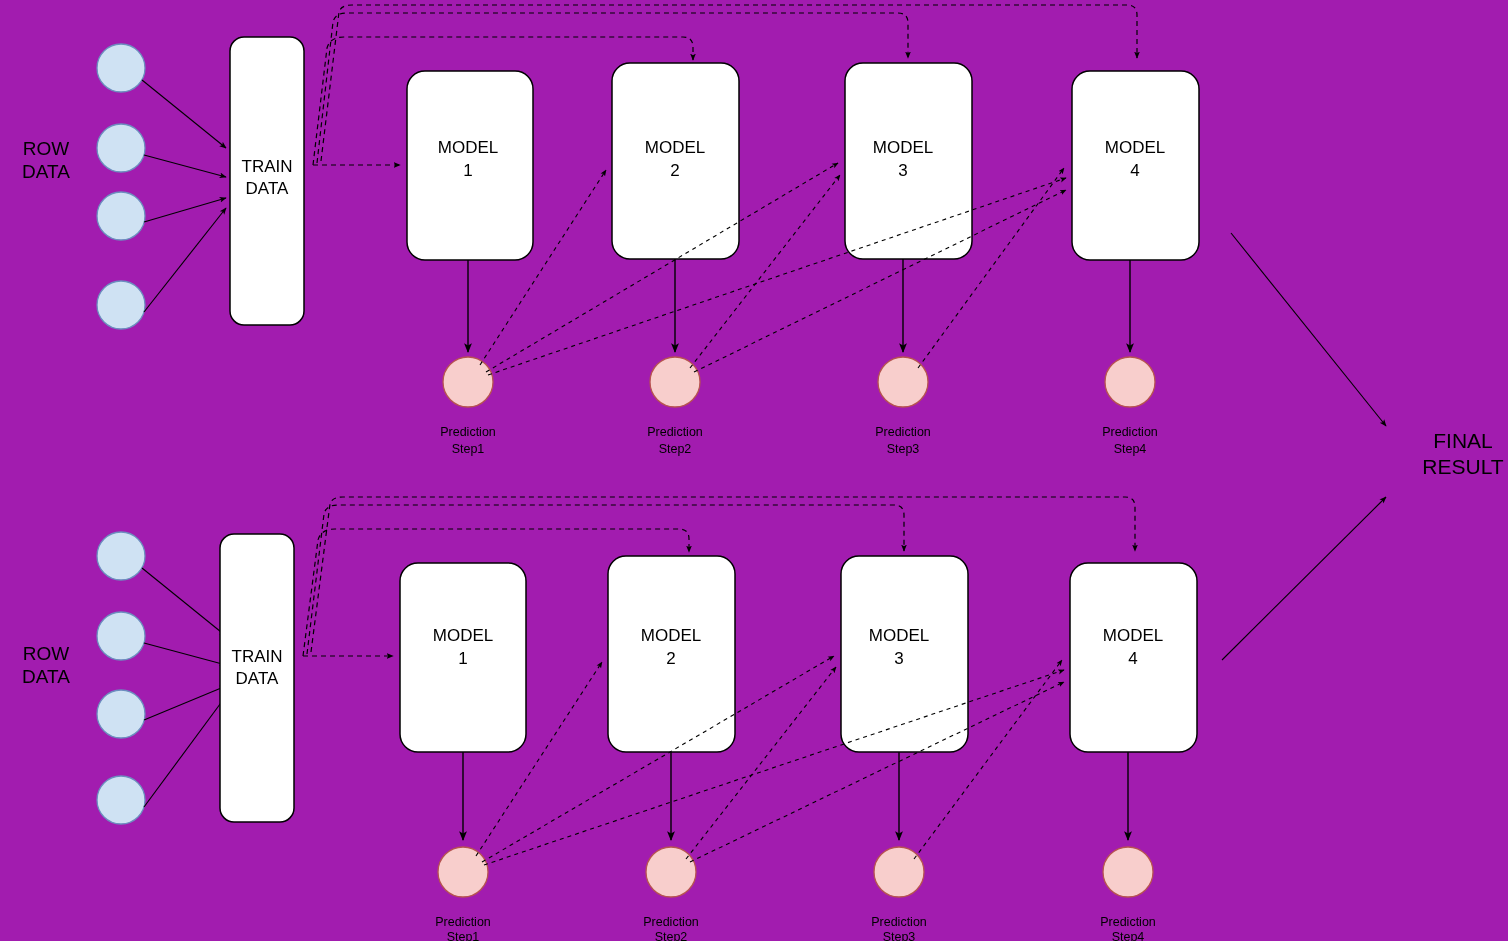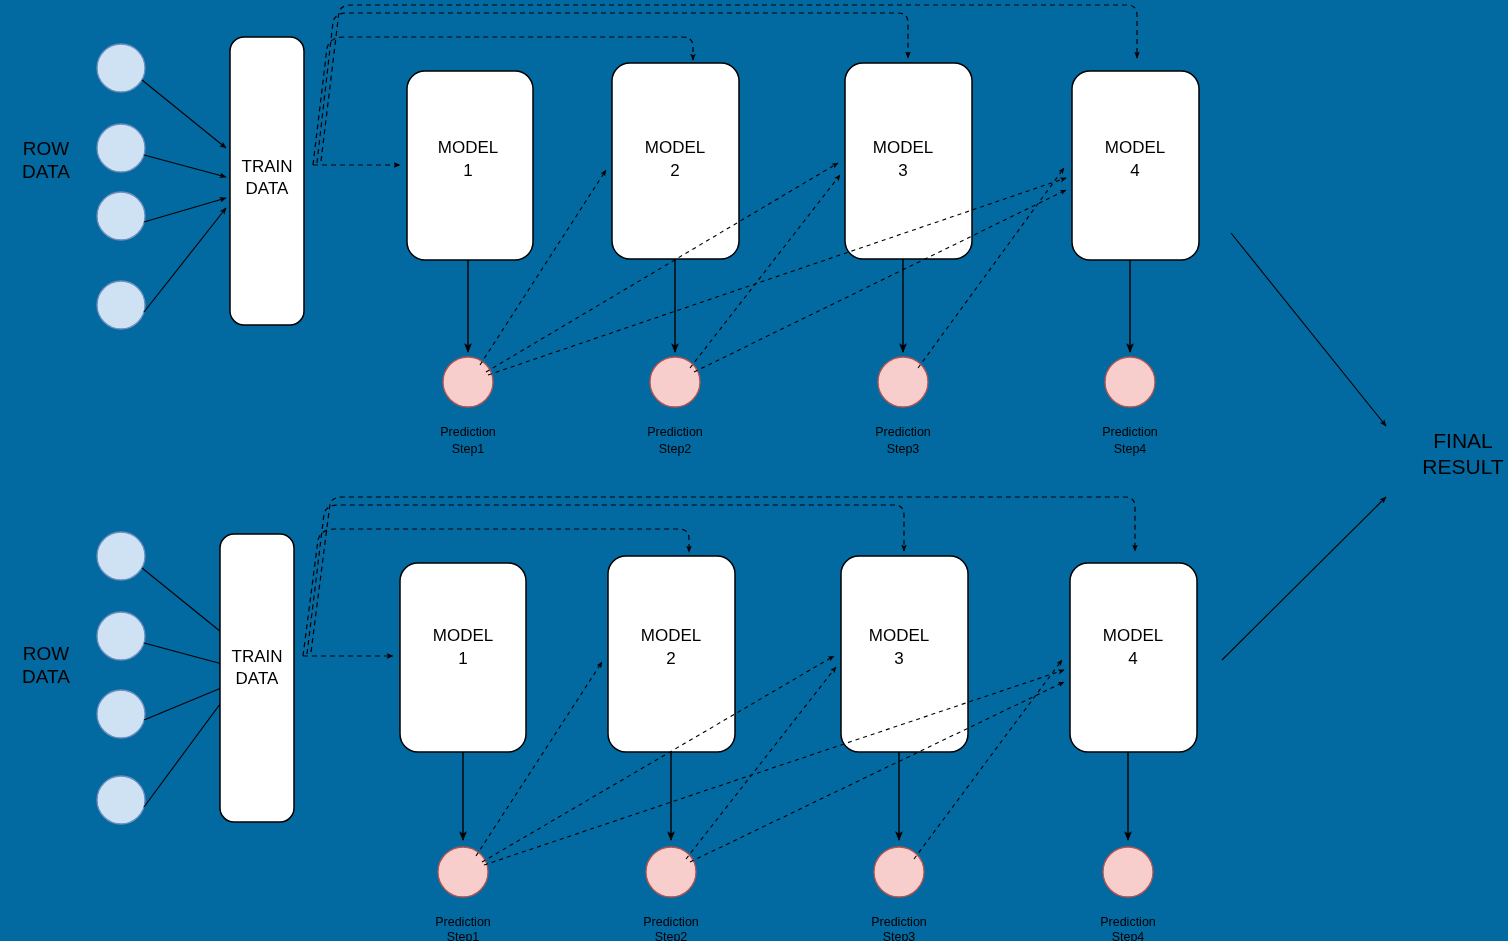--- a/index.html
+++ b/index.html
@@ -8,21 +8,21 @@
     padding: 0;
     background: #ffffff;
   }
   body {
     font-family: "Liberation Sans", sans-serif;
   }
   #canvas {
     position: relative;
     width: 1508px;
     height: 941px;
-    background: #0369a1;
+    background: #a21caf;
     overflow: hidden;
   }
   svg.layer {
     position: absolute;
     top: 0;
     left: 0;
     width: 1508px;
     height: 941px;
   }
   .node-blue {

